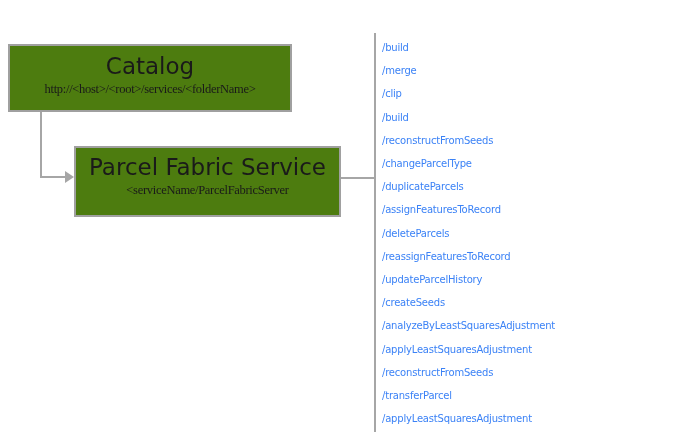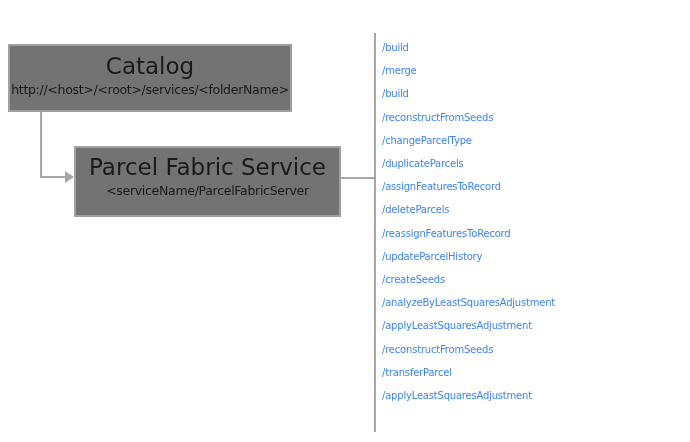--- a/index.html
+++ b/index.html
@@ -13,38 +13,39 @@
     position: relative;
     overflow: hidden;
     font-family: "DejaVu Sans", "Liberation Sans", sans-serif;
   }
   .stage {
     position: absolute;
     inset: 0;
   }
   .node-box {
     position: absolute;
-    background: #737373;
+    background: #4d7c0f;
     border: 2px solid #a0a0a0;
     box-sizing: border-box;
     text-align: center;
     color: #1a1a1a;
   }
   .node-box .box-title {
     font-size: 23px;
     line-height: 30px;
     margin-top: 5px;
     letter-spacing: 0px;
     white-space: nowrap;
   }
   .node-box .box-subtitle {
     font-size: 12.5px;
     line-height: 17px;
     letter-spacing: -0.3px;
     white-space: nowrap;
+    font-family: Liberation Serif, serif;
   }
   #catalog-box {
     left: 8px;
     top: 44px;
     width: 284px;
     height: 68px;
   }
   #service-box {
     left: 74px;
     top: 146px;
@@ -124,20 +125,21 @@
     <div class="box-title">Parcel Fabric Service</div>
     <div class="box-subtitle">&lt;serviceName/ParcelFabricServer</div>
   </div>
 
   <div class="connector" id="conn-service-horiz"></div>
   <div class="connector" id="endpoint-rule"></div>
 
   <div id="endpoint-list">
       <div class="endpoint">/build</div>
       <div class="endpoint">/merge</div>
+      <div class="endpoint">/clip</div>
       <div class="endpoint">/build</div>
       <div class="endpoint">/reconstructFromSeeds</div>
       <div class="endpoint">/changeParcelType</div>
       <div class="endpoint">/duplicateParcels</div>
       <div class="endpoint">/assignFeaturesToRecord</div>
       <div class="endpoint">/deleteParcels</div>
       <div class="endpoint">/reassignFeaturesToRecord</div>
       <div class="endpoint">/updateParcelHistory</div>
       <div class="endpoint">/createSeeds</div>
       <div class="endpoint">/analyzeByLeastSquaresAdjustment</div>

